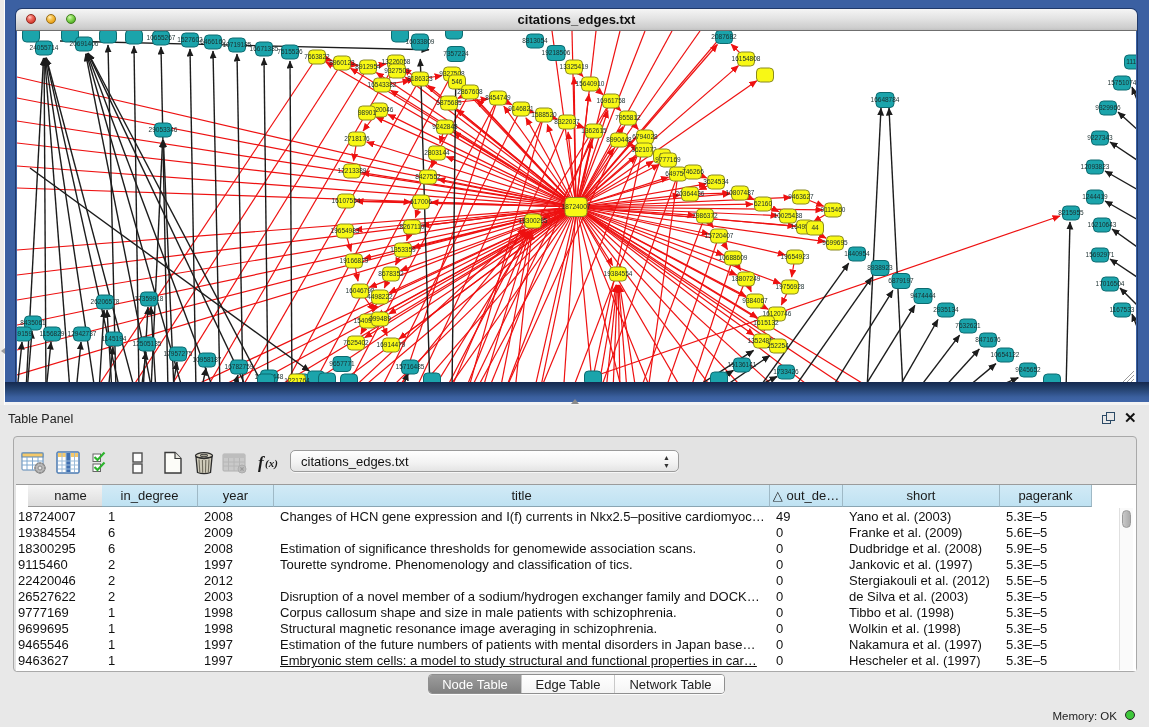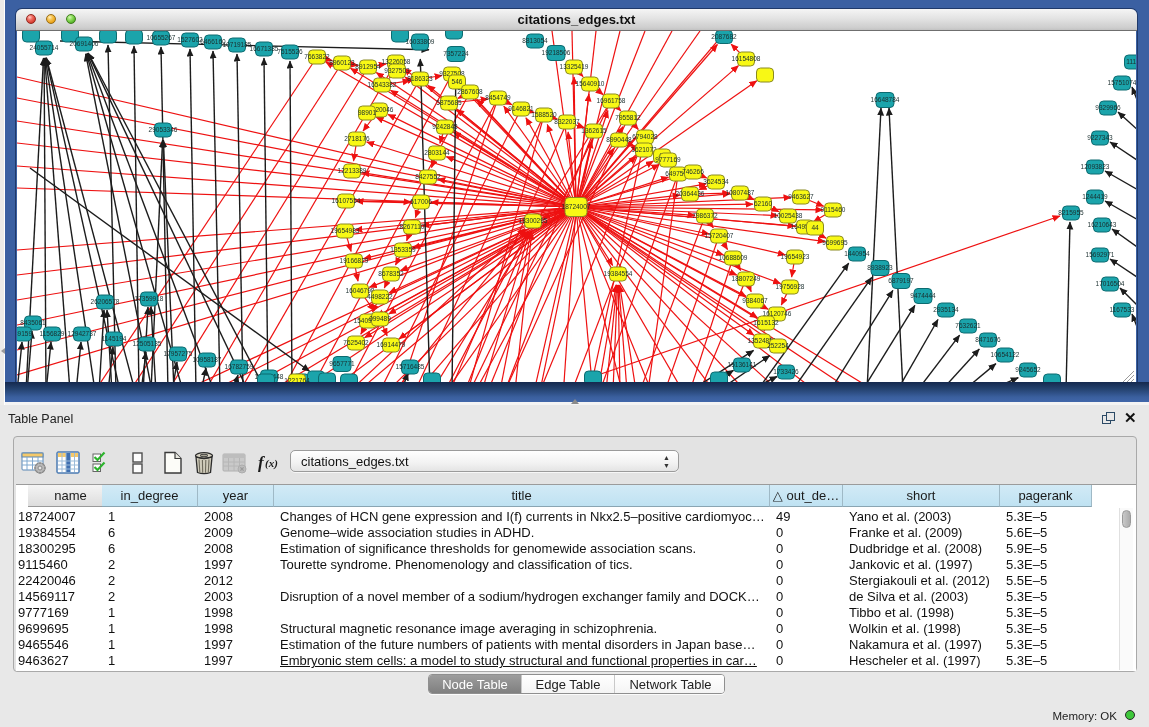--- a/index.html
+++ b/index.html
@@ -734,21 +734,20 @@
               <span class="c" style="left:188px;">2008</span>
               <span class="c" style="left:264px;">Changes of HCN gene expression and I(f) currents in Nkx2.5–positive cardiomyoc…</span>
               <span class="c" style="left:760px;">49</span>
               <span class="c" style="left:833px;">Yano et al. (2003)</span>
               <span class="c" style="left:990px;">5.3E–5</span>
             </div>
 <div class="row" style="top:39px;">
               <span class="c" style="left:2px;">19384554</span>
               <span class="c" style="left:92px;">6</span>
               <span class="c" style="left:188px;">2009</span>
-              <span class="c" style="left:264px;">Genome–wide association studies in ADHD.</span>
               <span class="c" style="left:760px;">0</span>
               <span class="c" style="left:833px;">Franke et al. (2009)</span>
               <span class="c" style="left:990px;">5.6E–5</span>
             </div>
 <div class="row" style="top:55px;">
               <span class="c" style="left:2px;">18300295</span>
               <span class="c" style="left:92px;">6</span>
               <span class="c" style="left:188px;">2008</span>
               <span class="c" style="left:264px;">Estimation of significance thresholds for genomewide association scans.</span>
               <span class="c" style="left:760px;">0</span>
@@ -766,32 +765,33 @@
             </div>
 <div class="row" style="top:87px;">
               <span class="c" style="left:2px;">22420046</span>
               <span class="c" style="left:92px;">2</span>
               <span class="c" style="left:188px;">2012</span>
               <span class="c" style="left:760px;">0</span>
               <span class="c" style="left:833px;">Stergiakouli et al. (2012)</span>
               <span class="c" style="left:990px;">5.5E–5</span>
             </div>
 <div class="row" style="top:103px;">
-              <span class="c" style="left:2px;">14569117</span>
+              <span class="c" style="left:2px;">26527622</span>
               <span class="c" style="left:92px;">2</span>
               <span class="c" style="left:188px;">2003</span>
               <span class="c" style="left:264px;">Disruption of a novel member of a sodium/hydrogen exchanger family and DOCK…</span>
               <span class="c" style="left:760px;">0</span>
               <span class="c" style="left:833px;">de Silva et al. (2003)</span>
               <span class="c" style="left:990px;">5.3E–5</span>
             </div>
 <div class="row" style="top:119px;">
               <span class="c" style="left:2px;">9777169</span>
               <span class="c" style="left:92px;">1</span>
               <span class="c" style="left:188px;">1998</span>
+              <span class="c" style="left:264px;">Corpus callosum shape and size in male patients with schizophrenia.</span>
               <span class="c" style="left:760px;">0</span>
               <span class="c" style="left:833px;">Tibbo et al. (1998)</span>
               <span class="c" style="left:990px;">5.3E–5</span>
             </div>
 <div class="row" style="top:135px;">
               <span class="c" style="left:2px;">9699695</span>
               <span class="c" style="left:92px;">1</span>
               <span class="c" style="left:188px;">1998</span>
               <span class="c" style="left:264px;">Structural magnetic resonance image averaging in schizophrenia.</span>
               <span class="c" style="left:760px;">0</span>

